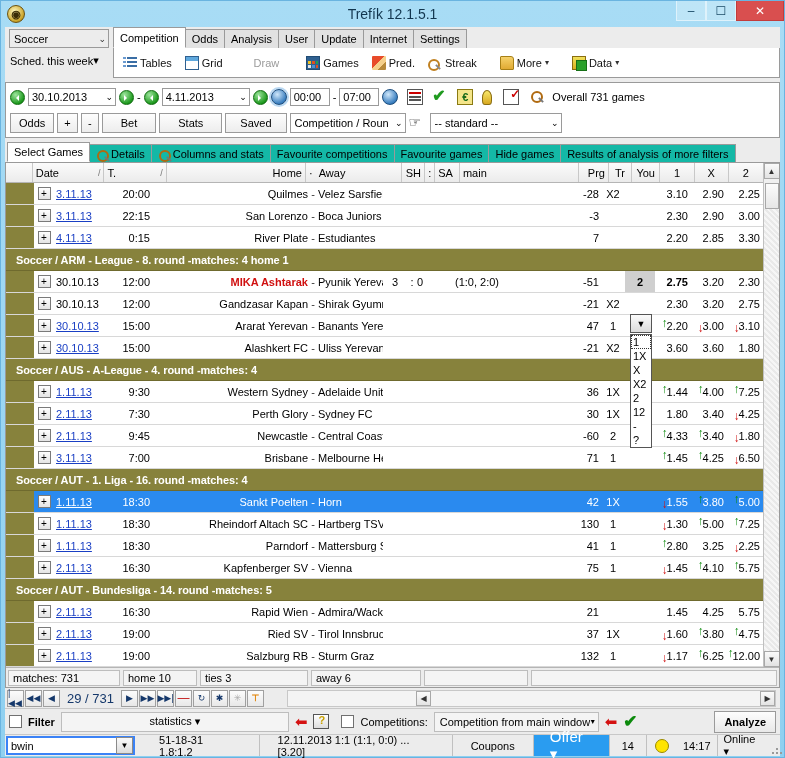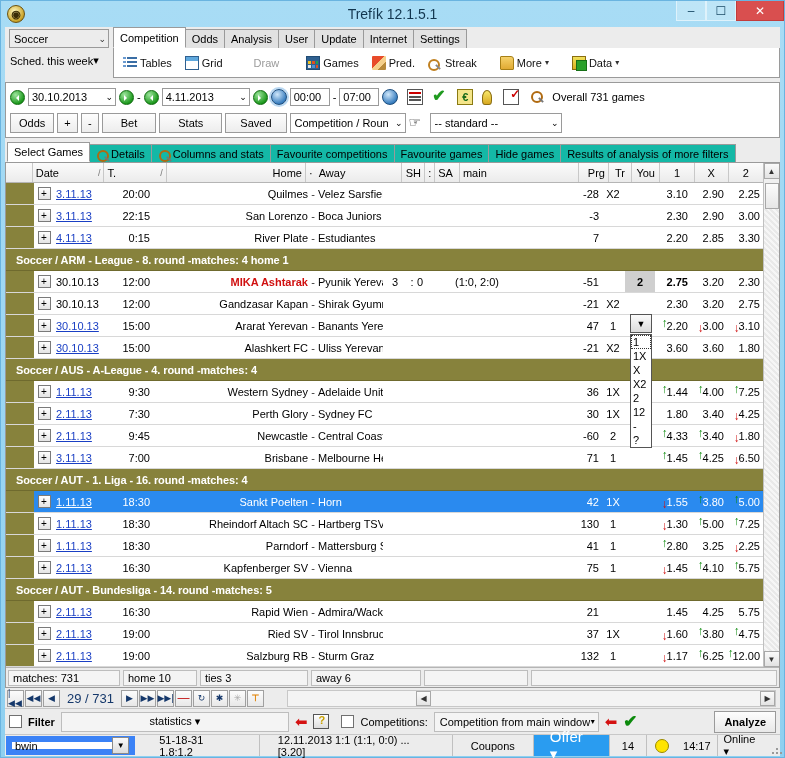--- a/index.html
+++ b/index.html
@@ -248,21 +248,21 @@
   .ico-book:after{content:"?";position:absolute;left:4px;top:-1px;color:#c8a000;font-weight:bold;font-size:11px;}
   .compsel { height:20px; width:165px; border:1px solid #bdbdbd; background:#f4f4f4;
      display:flex;align-items:center; padding:0 3px 0 5px; font-size:11px;}
   .compsel .cv{flex:1;overflow:hidden;white-space:nowrap;}
   .greencheck { color:#0c8a0c; font-size:17px; line-height:14px; font-weight:bold;}
   .analyze { height:22px; border:1px solid #9a9a9a; background:linear-gradient(#fdfdfd,#e8e8e8);
      display:flex;align-items:center;justify-content:center; padding:0 9px; font-size:11px; font-weight:bold; margin-left:auto;}
   
   .statusbar { height:22px; display:flex; align-items:stretch; background:#ececec; border-top:1px solid #c8c8c8;}
   .sbcell { display:flex;align-items:center;justify-content:center; border-right:1px solid #c0c0c0; font-size:11px; padding:0 8px;}
-  .bwinsel { width:134px; border:6px solid #3b82f6; background:#fff; display:flex;align-items:center;
+  .bwinsel { width:134px; border:2px solid #3b82f6; background:#fff; display:flex;align-items:center;
      padding-left:3px; font-size:11px; margin:1px 2px 1px 1px;}
   .bwinsel .arw { margin-left:auto; width:17px; height:17px; background:linear-gradient(#fafafa,#dcdcdc);
      border:1px solid #8a8a8a; display:flex;align-items:center;justify-content:center;font-size:8px;}
   .offerbtn { background:#2a9cf0; color:#fff; display:flex;align-items:center;justify-content:center;
      padding:0 16px; font-size:15px; border-right:1px solid #c0c0c0;}
   .ylcircle { width:14px;height:14px;border-radius:50%; background:#ffe400; border:1px solid #9a8a00;}
   .grip { width:12px; display:flex;align-items:flex-end;justify-content:flex-end; padding:2px;}
   .grip i { display:block; width:2px;height:2px;background:#9a9a9a; box-shadow:4px 0 #9a9a9a, 0 -4px #9a9a9a, -4px 0 #9a9a9a;}
 </style>
 </head>

